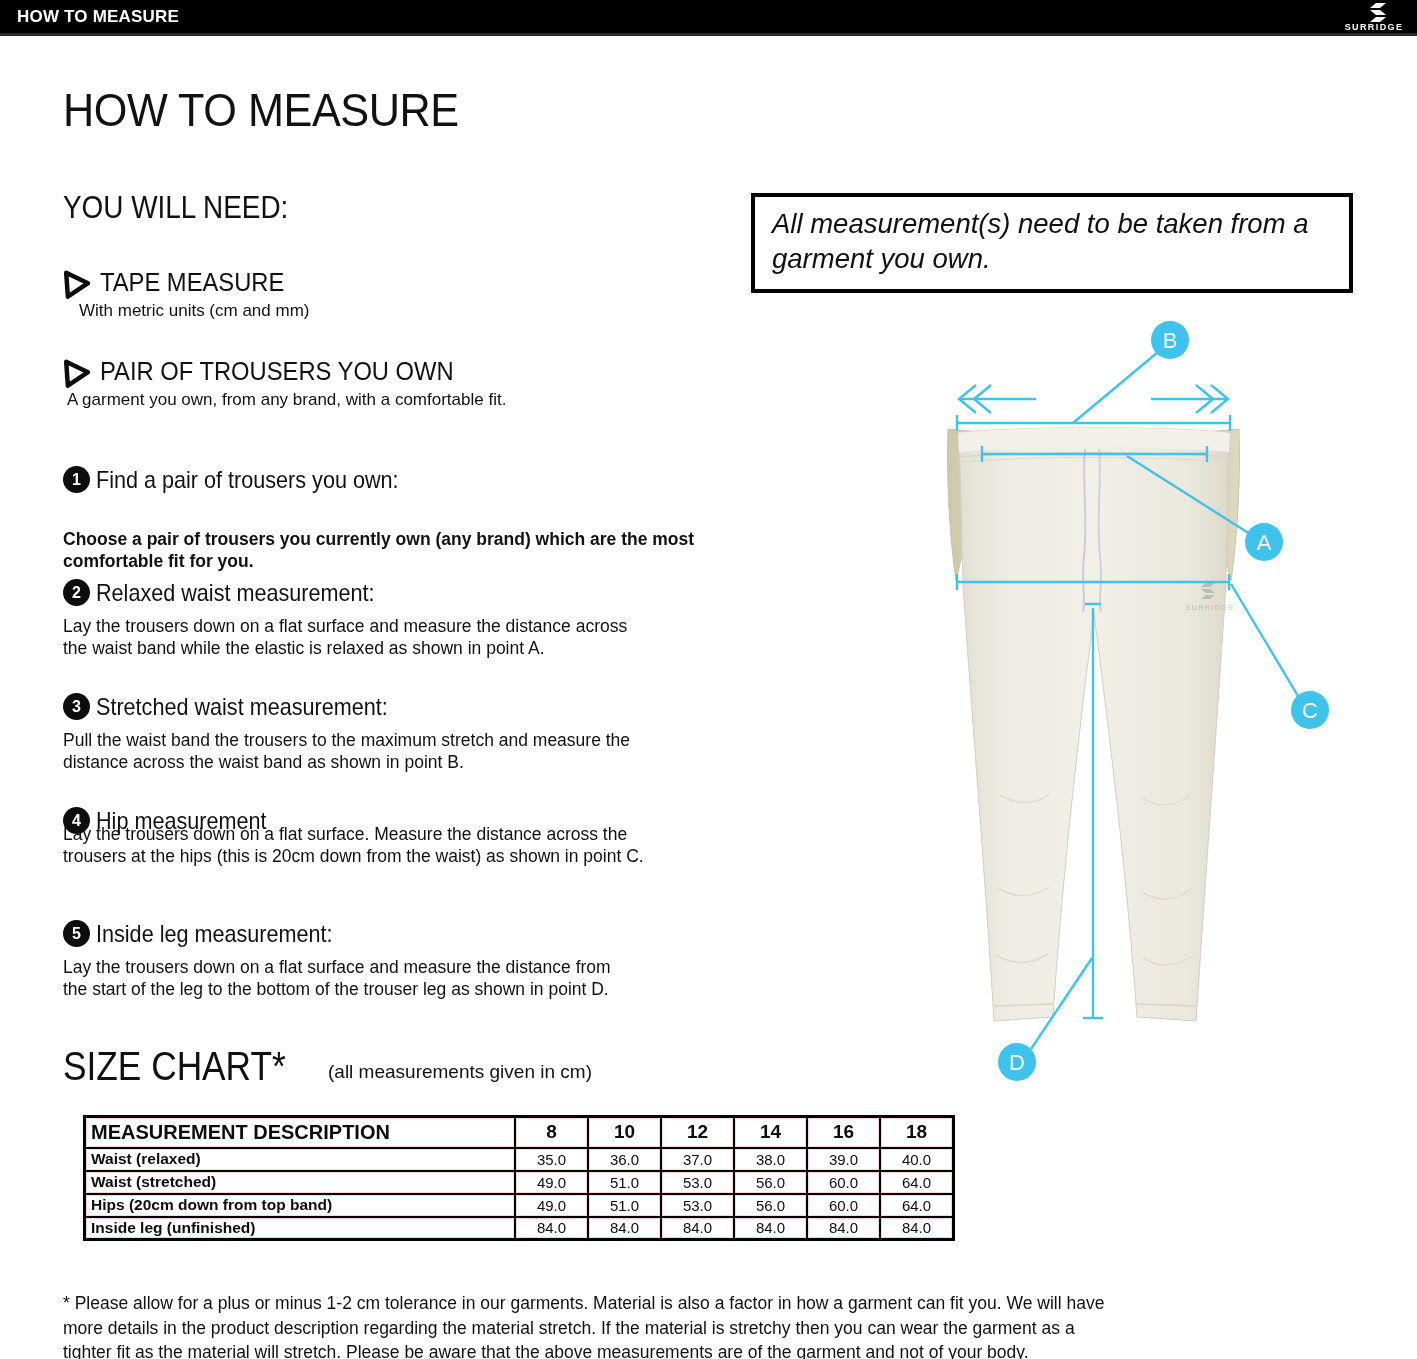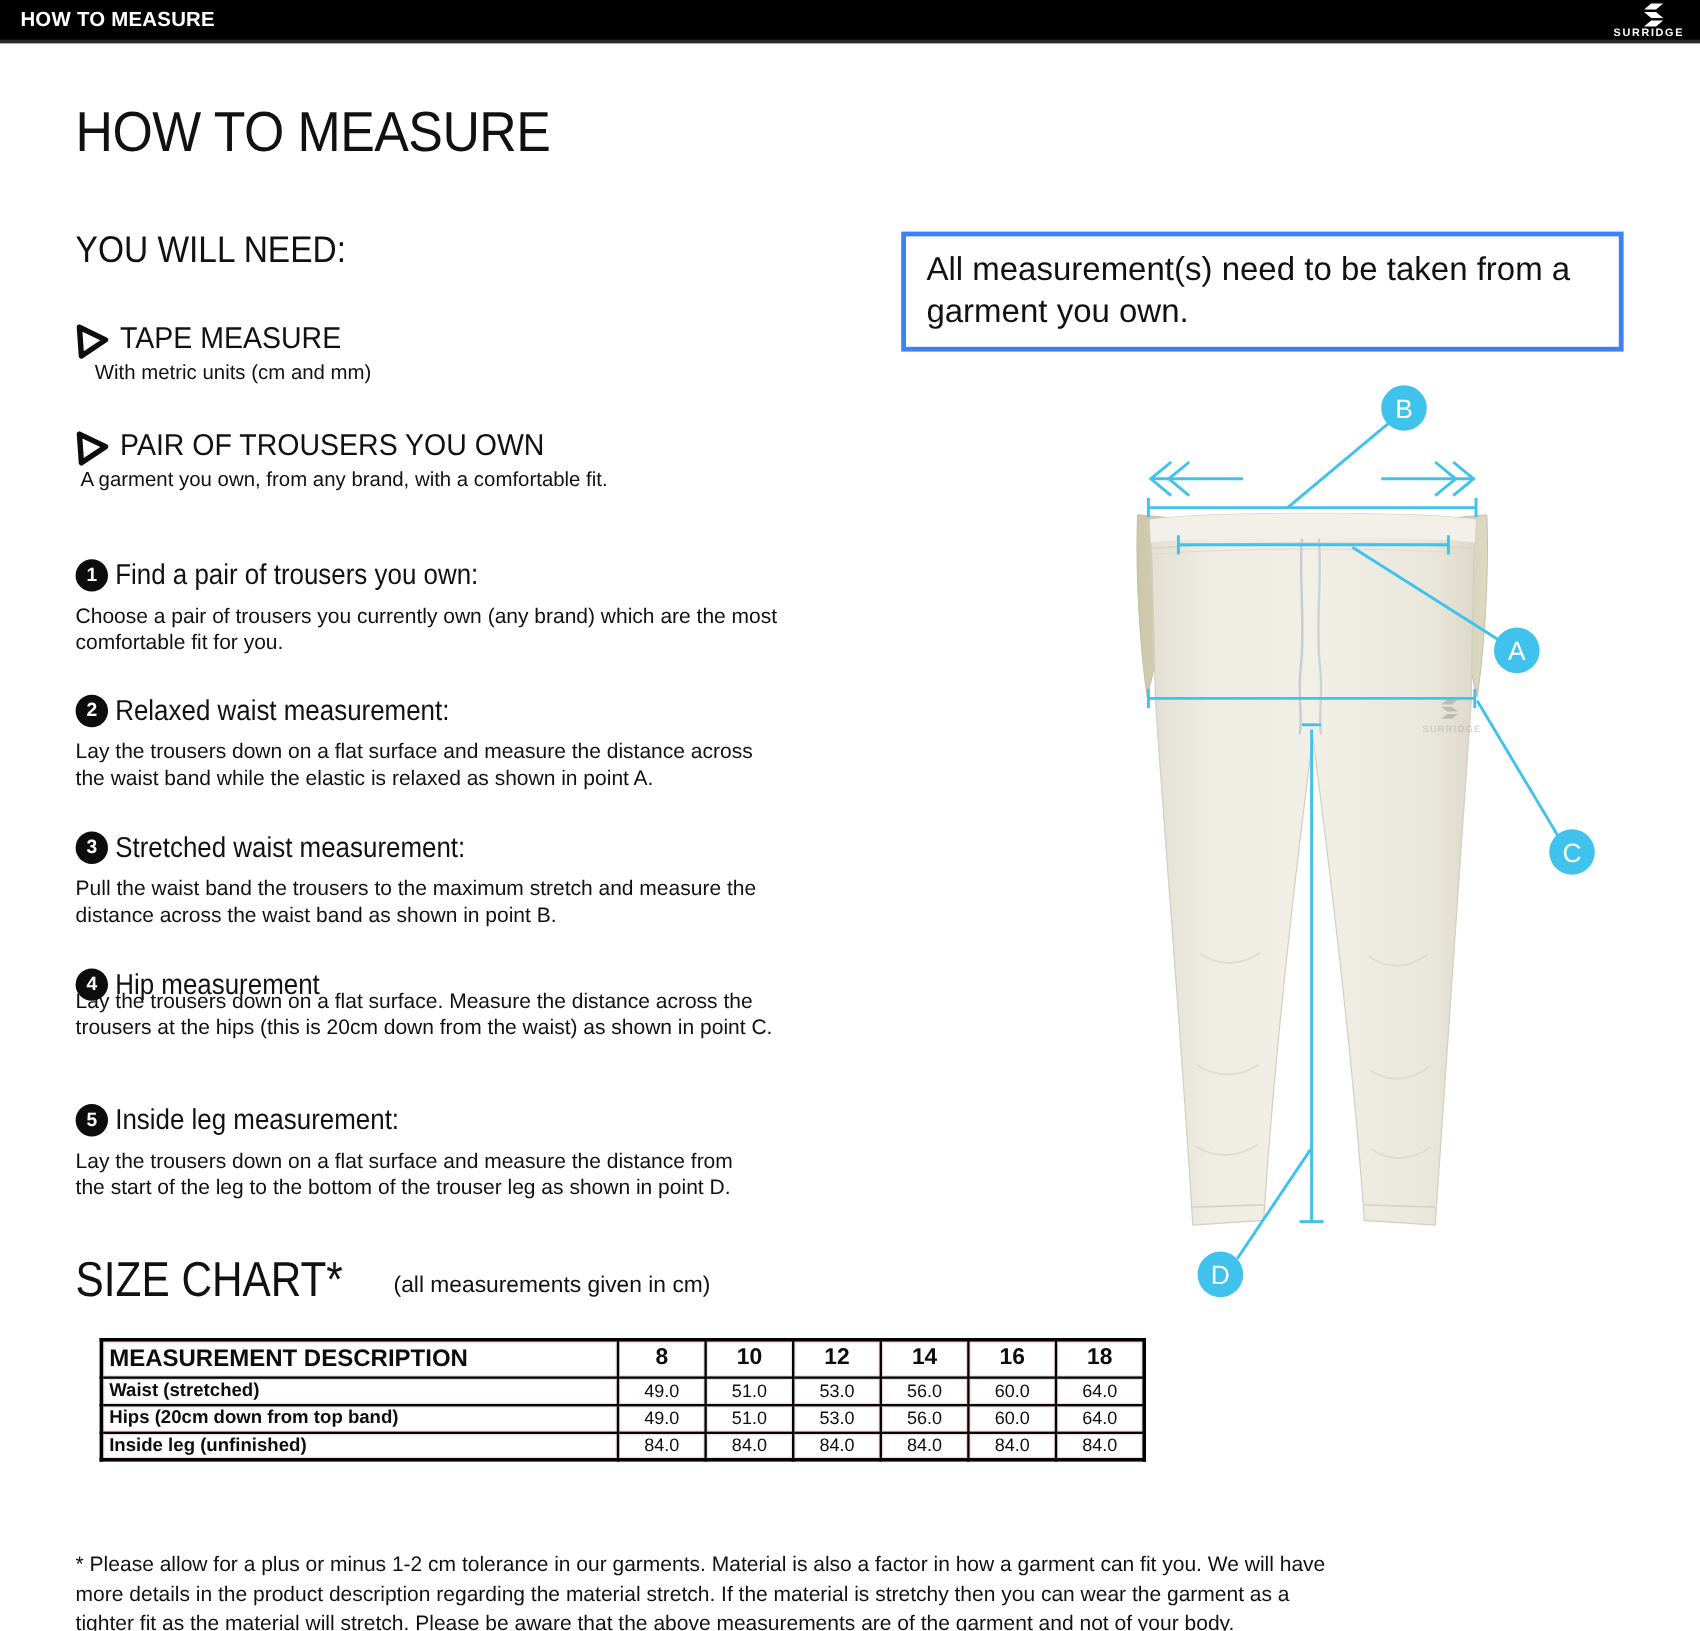--- a/index.html
+++ b/index.html
@@ -21,22 +21,22 @@
     transform:scaleX(.9);transform-origin:left top;white-space:nowrap;}
 
   .need-label{font-size:25px;font-weight:400;line-height:1;transform:scaleX(.95);transform-origin:left top;white-space:nowrap;}
   .need-desc{font-size:17px;line-height:1.1;white-space:nowrap;}
 
   .step-badge{width:27px;height:27px;border-radius:50%;background:#0d0d0d;color:#fff;
     font-size:16px;font-weight:bold;text-align:center;line-height:27px;}
   .step-title{font-size:24px;font-weight:400;line-height:1.1;transform:scaleX(.9);transform-origin:left top;white-space:nowrap;}
   .step-body{font-size:17.5px;line-height:22px;white-space:pre-line;}
 
-  .callout{left:751px;top:193px;width:602px;height:100px;box-sizing:border-box;border:4px solid #3b82f6;
-    padding:10px 14px 0 17px;font-size:27.5px;line-height:34.5px;white-space:pre-line;}
+  .callout{left:751px;top:193px;width:602px;height:100px;box-sizing:border-box;border:4px solid #000000;
+    padding:10px 14px 0 17px;font-size:27.5px;line-height:34.5px;white-space:pre-line;font-style:italic;}
 
   .sc-heading{left:63px;top:1046px;font-size:41px;font-weight:400;line-height:1;
     transform:scaleX(.86);transform-origin:left top;white-space:nowrap;}
   .sc-subheading{left:315px;top:1062px;font-size:19px;line-height:1;white-space:nowrap;margin-left:13px;}
 
   table.size-chart{left:63px;top:1115px;position:absolute;border-collapse:collapse;table-layout:fixed;width:849px;}
   .size-chart td,.size-chart th{border:2px solid #000;box-shadow:inset 0 0 0 1px rgba(235,140,160,.35);
     padding:0;color:#0d0d0d;overflow:hidden;}
   .size-chart{border:3px solid #000;margin-left:20px;}
   .size-chart .desc-col{width:423px;text-align:left;padding-left:5px;}
@@ -84,21 +84,21 @@
 <div class="abs" style="left:63px;top:357px;">
   <svg class="abs" style="left:0;top:0" width="30" height="32" viewBox="0 0 30 32">
     <polygon points="4,4 25,16 4,28" fill="none" stroke="#0d0d0d" stroke-width="4.5" stroke-linejoin="round" transform="rotate(-4 14 16)"></polygon>
   </svg>
   <div class="abs need-label" style="left:37px;top:2px;">PAIR OF TROUSERS YOU OWN</div>
   <div class="abs need-desc" style="left:4px;top:34px;">A garment you own, from any brand, with a comfortable fit.</div>
 </div>
 
 <div class="abs step-badge" style="left:63px;top:466px;">1</div>
 <div class="abs step-title" style="left:96px;top:467px;">Find a pair of trousers you own:</div>
-<div class="abs step-body" style="left:63px;top:502px;">Choose a pair of trousers you currently own (any brand) which are the most
+<div class="abs step-body" style="left:63px;top:528px;font-weight:bold;">Choose a pair of trousers you currently own (any brand) which are the most
 comfortable fit for you.</div>
 
 <div class="abs step-badge" style="left:63px;top:579px;">2</div>
 <div class="abs step-title" style="left:96px;top:580px;">Relaxed waist measurement:</div>
 <div class="abs step-body" style="left:63px;top:615px;">Lay the trousers down on a flat surface and measure the distance across
 the waist band while the elastic is relaxed as shown in point A.</div>
 
 <div class="abs step-badge" style="left:63px;top:693px;">3</div>
 <div class="abs step-title" style="left:96px;top:694px;">Stretched waist measurement:</div>
 <div class="abs step-body" style="left:63px;top:729px;">Pull the waist band the trousers to the maximum stretch and measure the
@@ -216,20 +216,29 @@
       <tr class="hdr">
     <th class="desc-col">MEASUREMENT DESCRIPTION</th>
     <th class="num-col">8</th>
     <th class="num-col">10</th>
     <th class="num-col">12</th>
     <th class="num-col">14</th>
     <th class="num-col">16</th>
     <th class="num-col">18</th>
   </tr>
   <tr class="data">
+    <td class="desc-col">Waist (relaxed)</td>
+    <td class="num-col">35.0</td>
+    <td class="num-col">36.0</td>
+    <td class="num-col">37.0</td>
+    <td class="num-col">38.0</td>
+    <td class="num-col">39.0</td>
+    <td class="num-col">40.0</td>
+  </tr>
+  <tr class="data">
     <td class="desc-col">Waist (stretched)</td>
     <td class="num-col">49.0</td>
     <td class="num-col">51.0</td>
     <td class="num-col">53.0</td>
     <td class="num-col">56.0</td>
     <td class="num-col">60.0</td>
     <td class="num-col">64.0</td>
   </tr>
   <tr class="data">
     <td class="desc-col">Hips (20cm down from top band)</td>

